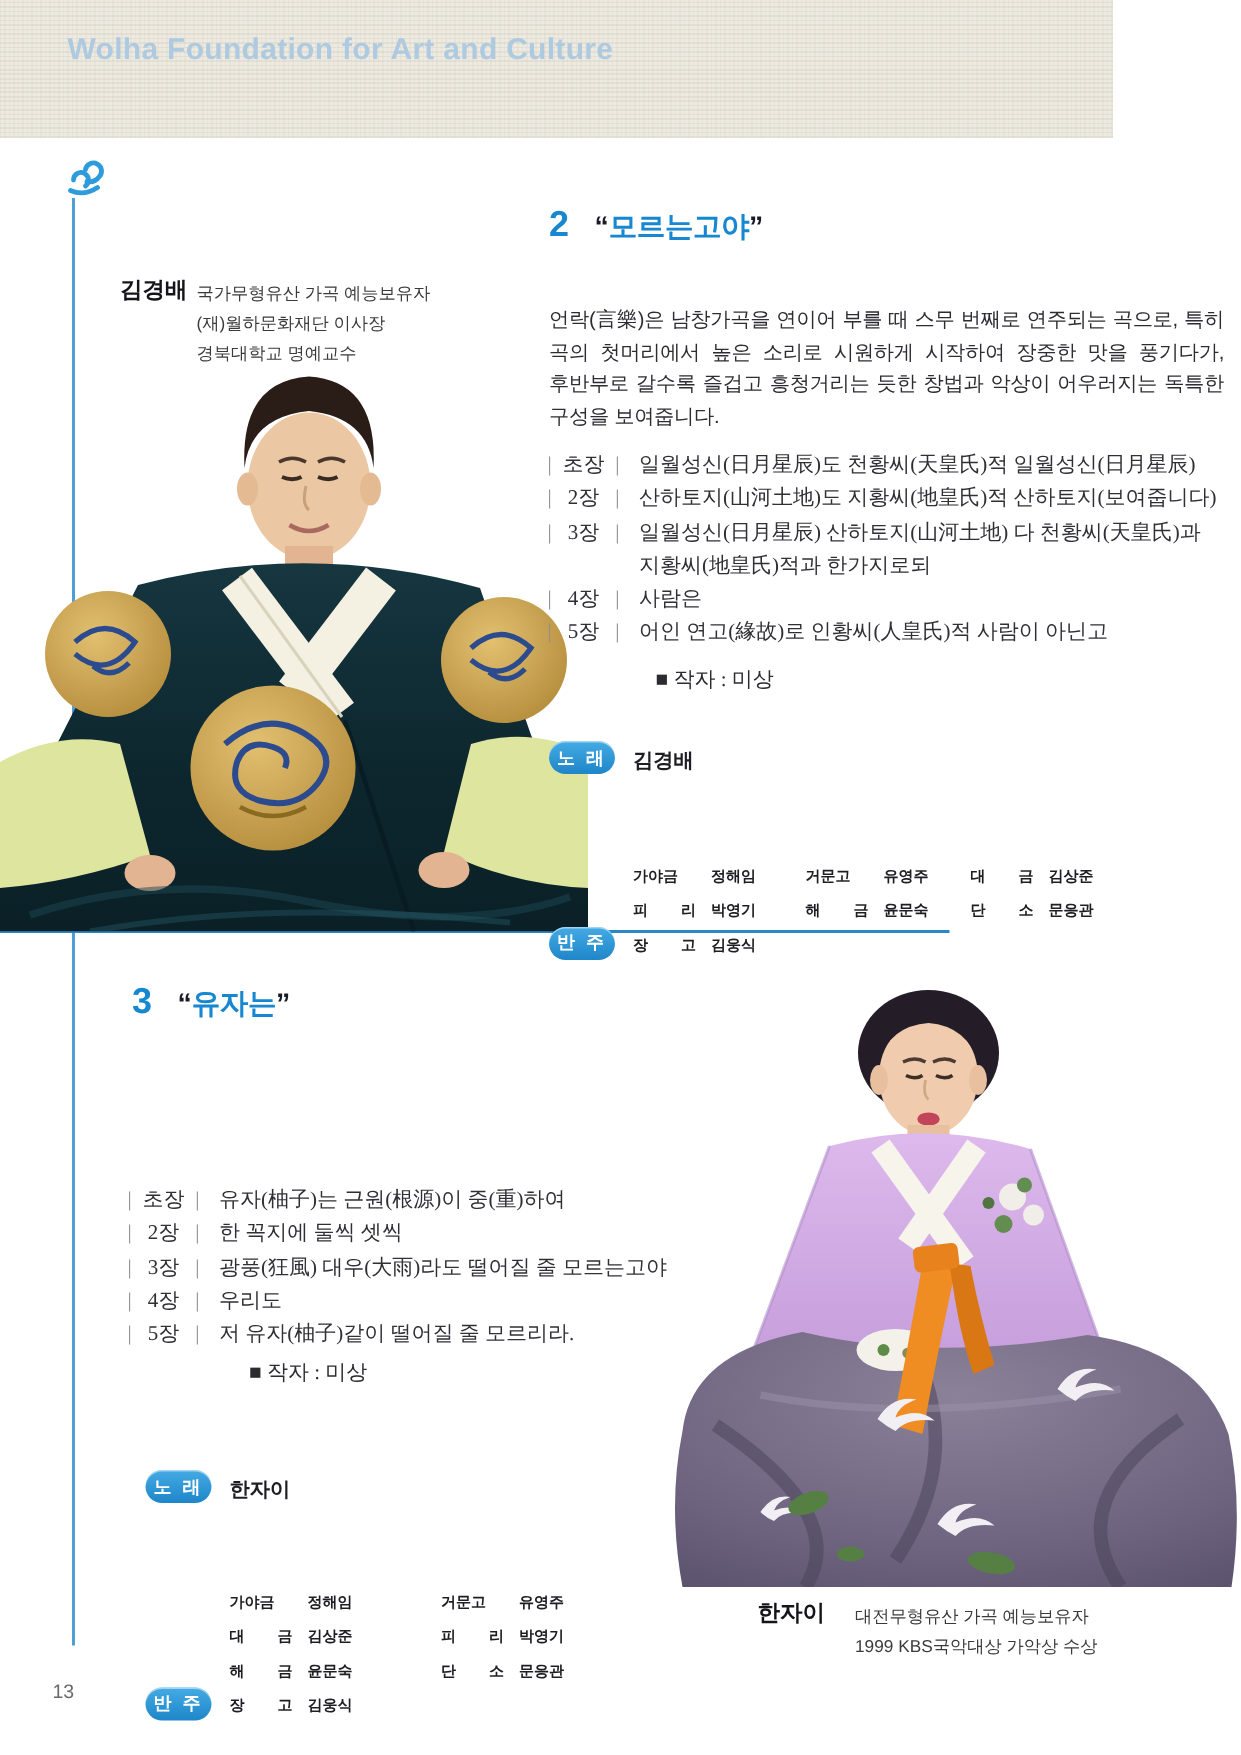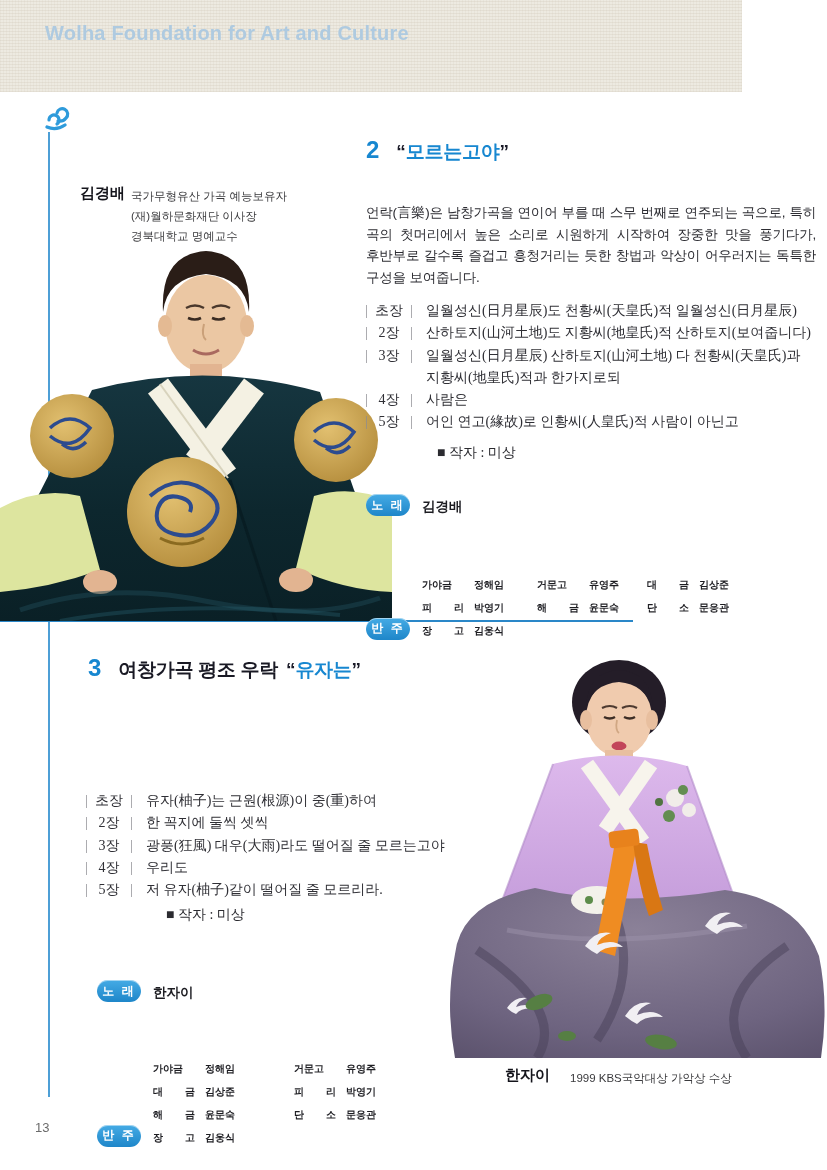--- a/index.html
+++ b/index.html
@@ -226,21 +226,20 @@
       <div><span class="inst">대 금</span><span>김상준</span></div>
       <div><span class="inst">피 리</span><span>박영기</span></div>
       <div><span class="inst">해 금</span><span>윤문숙</span></div>
       <div><span class="inst">단 소</span><span>문응관</span></div>
       <div><span class="inst">장 고</span><span>김웅식</span></div>
     </div>
   </div>
 
   <div class="sec-title s3-title">
     <span class="sec-num">3</span>
-    <span class="sec-name">여창가곡 평조 우락</span>
     <span class="q">“</span>
     <span class="qt">유자는</span>
     <span class="q">”</span>
   </div>
 
 
   <div class="verses s3-verses">
     <div class="verse-row">
       <span class="verse-label">
           <span class="vb">|</span>
@@ -364,18 +363,19 @@
 
     <g fill="#567f43">
       <ellipse cx="92" cy="352" rx="14" ry="7" transform="rotate(-20 92 352)"></ellipse>
       <ellipse cx="214" cy="392" rx="16" ry="7" transform="rotate(10 214 392)"></ellipse>
       <ellipse cx="120" cy="386" rx="9" ry="5"></ellipse>
     </g>
   </svg>
 
   <div class="perf-name s3-name">한자이</div>
   <div class="perf-creds s3-creds">
+    <div>대전무형유산 가곡 예능보유자</div>
     <div>1999 KBS국악대상 가악상 수상</div>
   </div>
 
   <div class="pagenum">13</div>
 
 </div>
 
 </body></html>

